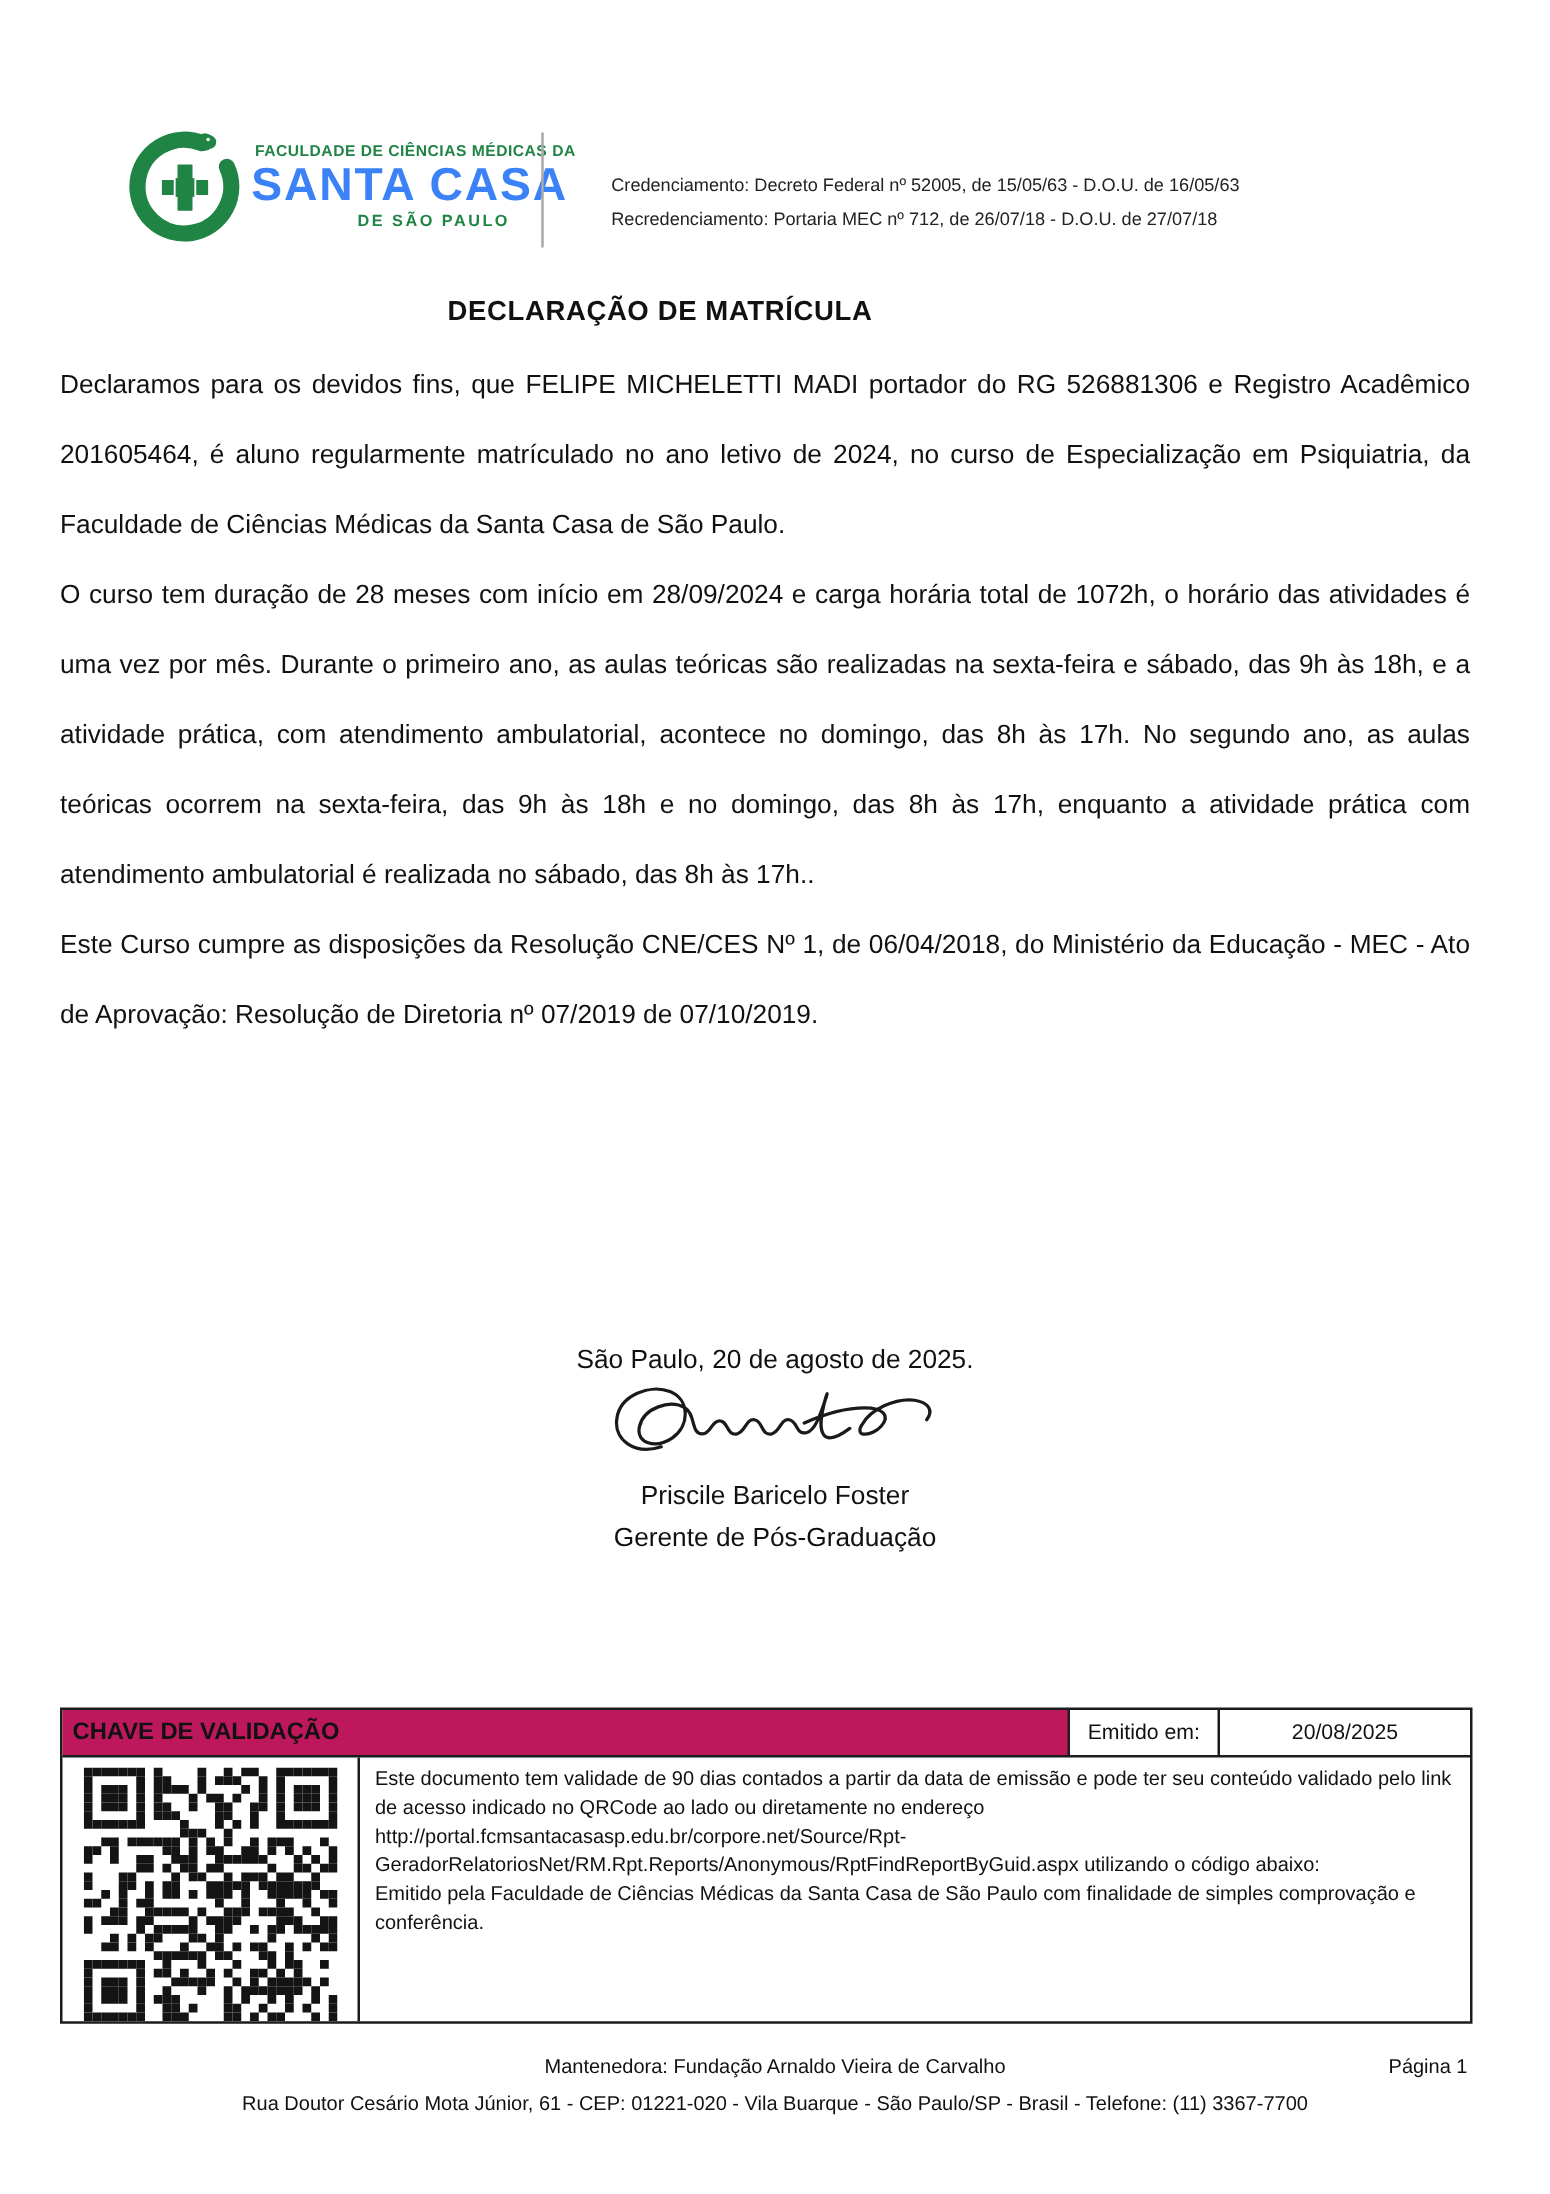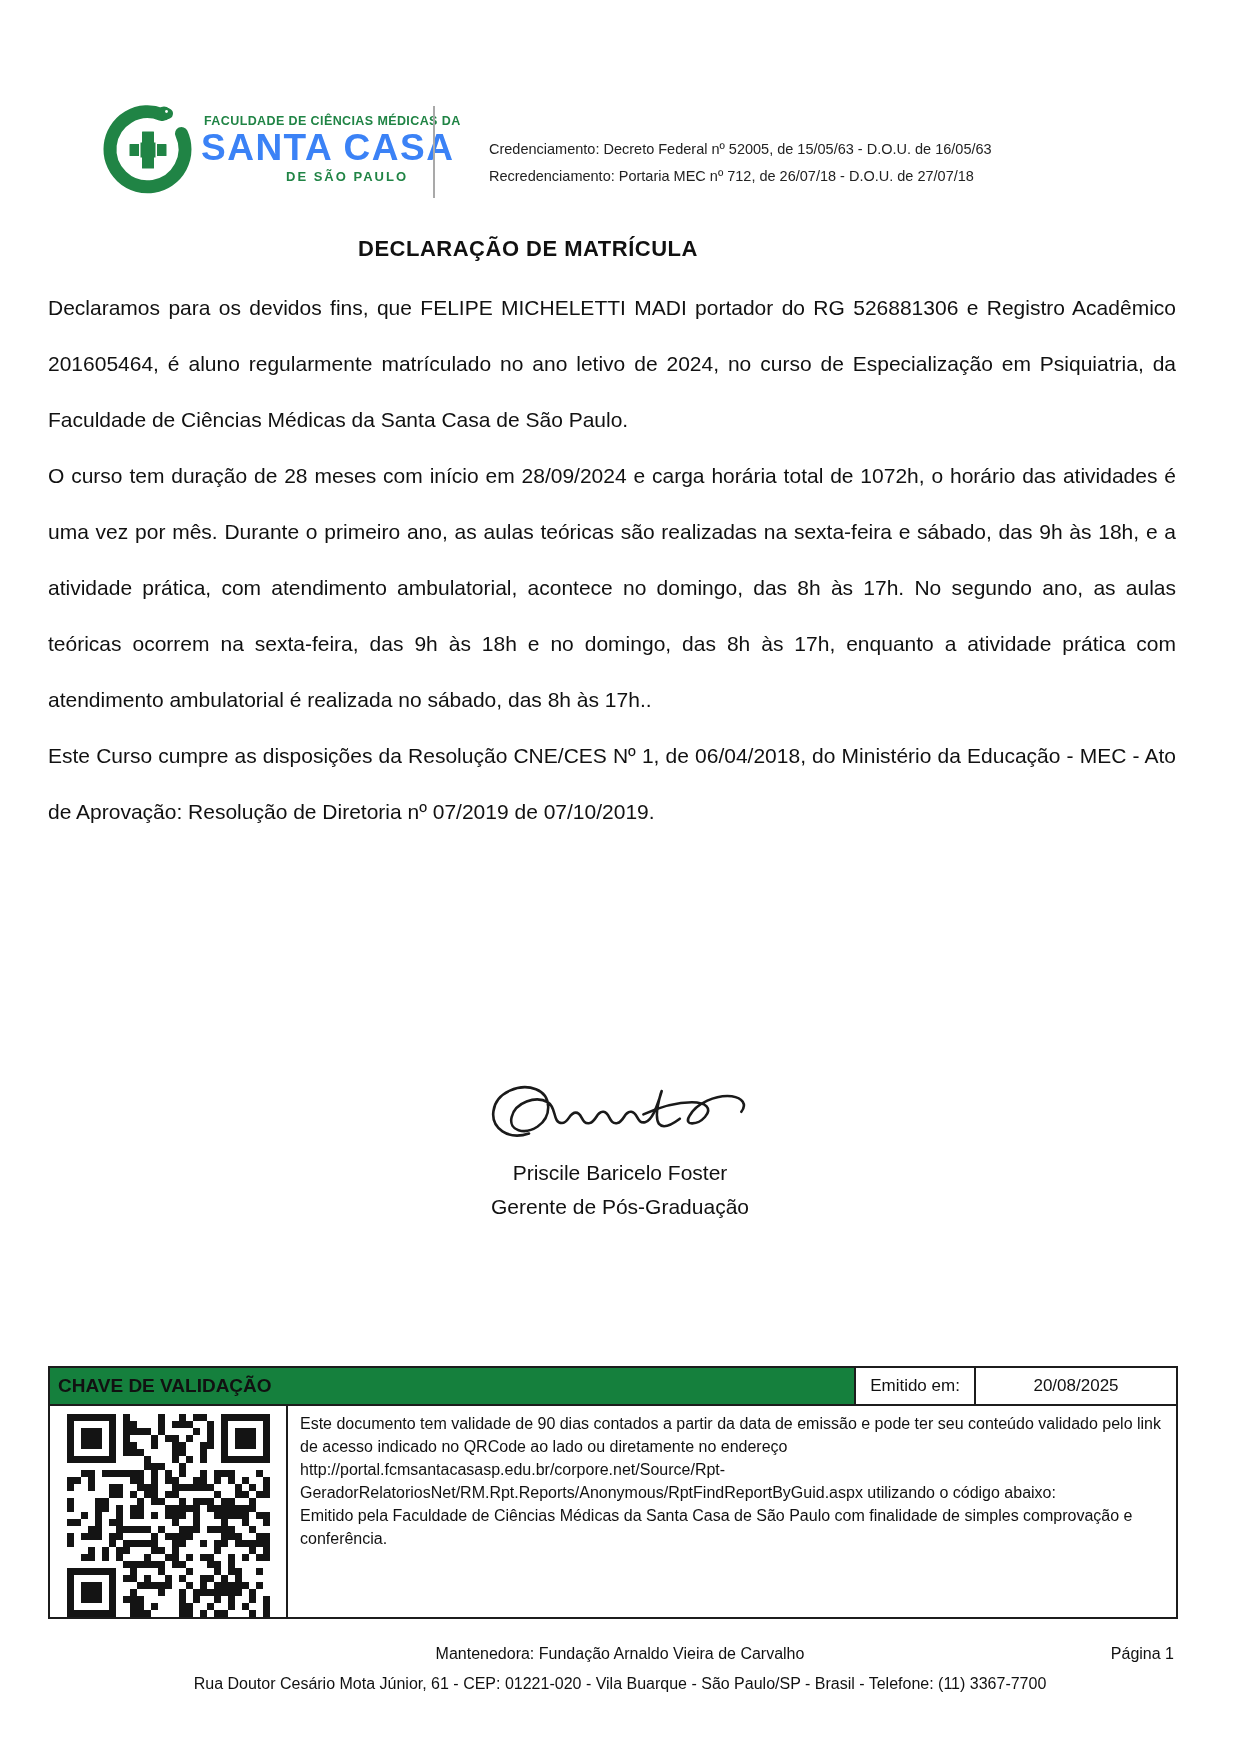--- a/index.html
+++ b/index.html
@@ -23,21 +23,21 @@
   .body-text p{margin:0;}
   
   .sign-block{position:absolute;left:0;top:1076px;width:1240px;text-align:center;}
   .date-line{font-size:21px;}
   .signature{display:block;margin:0 auto;margin-top:2px;}
   .sig-name{font-size:21px;line-height:34px;}
   .sig-role{font-size:21px;line-height:34px;}
   
   .validation-table{position:absolute;left:48px;top:1366px;width:1130px;border:2px solid #1c1c1c;box-sizing:border-box;}
   .vt-header{display:flex;border-bottom:2px solid #1c1c1c;height:36px;}
-  .vt-h-title{flex:1;background:#15803d;font-weight:bold;font-size:19px;display:flex;align-items:center;padding-left:8px;border-right:2px solid #1c1c1c;}
+  .vt-h-title{flex:1;background:#be185d;font-weight:bold;font-size:19px;display:flex;align-items:center;padding-left:8px;border-right:2px solid #1c1c1c;}
   .vt-h-label{width:118px;display:flex;align-items:center;justify-content:center;font-size:17px;border-right:2px solid #1c1c1c;}
   .vt-h-date{width:200px;display:flex;align-items:center;justify-content:center;font-size:17px;}
   .vt-body{display:flex;min-height:190px;}
   .vt-qr-cell{width:238px;border-right:2px solid #1c1c1c;display:flex;align-items:flex-start;justify-content:center;padding-top:8px;box-sizing:border-box;}
   .vt-text-cell{flex:1;padding:6px 12px 8px 12px;}
   .vt-info{margin:0;font-size:16px;line-height:23px;overflow-wrap:break-word;}
   .vt-code{margin:14px 0 12px 0;text-align:center;font-size:20px;font-weight:bold;letter-spacing:.3px;}
   .vt-issued{margin:0;font-size:16px;line-height:23px;}
   
   .meta-row{position:absolute;left:48px;top:1600px;width:1130px;display:flex;justify-content:space-between;
@@ -74,20 +74,21 @@
 
   <h1 class="title">DECLARAÇÃO DE MATRÍCULA</h1>
 
   <div class="body-text">
     <p>Declaramos para os devidos fins, que FELIPE MICHELETTI MADI portador do RG 526881306 e Registro Acadêmico 201605464, é aluno regularmente matrículado no ano letivo de 2024, no curso de Especialização em Psiquiatria, da Faculdade de Ciências Médicas da Santa Casa de São Paulo.</p>
     <p>O curso tem duração de 28 meses com início em 28/09/2024 e carga horária total de 1072h, o horário das atividades é uma vez por mês. Durante o primeiro ano, as aulas teóricas são realizadas na sexta-feira e sábado, das 9h às 18h, e a atividade prática, com atendimento ambulatorial, acontece no domingo, das 8h às 17h. No segundo ano, as aulas teóricas ocorrem na sexta-feira, das 9h às 18h e no domingo, das 8h às 17h, enquanto a atividade prática com atendimento ambulatorial é realizada no sábado, das 8h às 17h..</p>
     <p>Este Curso cumpre as disposições da Resolução CNE/CES Nº 1, de 06/04/2018, do Ministério da Educação - MEC - Ato de Aprovação: Resolução de Diretoria nº 07/2019 de 07/10/2019.</p>
   </div>
 
   <div class="sign-block">
+    <div class="date-line">São Paulo, 20 de agosto de 2025.</div>
     <svg class="signature" width="330" height="78" viewBox="0 0 330 90">
       <g fill="none" stroke="#1a1a1a" stroke-width="3" stroke-linecap="round">
         <path d="M60,64 C36,72 16,58 19,38 C22,16 50,6 68,13 C86,20 87,44 70,56 C55,66 36,61 40,45 C44,28 68,20 82,28 C92,34 87,52 98,52 C106,52 106,40 114,40 C122,40 120,54 130,52 C138,50 138,38 146,39 C154,40 152,54 162,52 C170,50 170,38 178,39 C186,40 184,53 194,51 C202,49 207,34 211,22 C213,16 214,12 212,18 C208,32 205,46 210,53 C215,59 226,53 234,47"></path>
         <path d="M192,42 C212,33 232,28 248,28 C264,28 272,35 263,45 C255,54 238,56 245,44 C253,29 276,19 294,21 C306,23 312,30 305,39"></path>
       </g>
     </svg>
     <div class="sig-name">Priscile Baricelo Foster</div>
     <div class="sig-role">Gerente de Pós-Graduação</div>
   </div>
 

